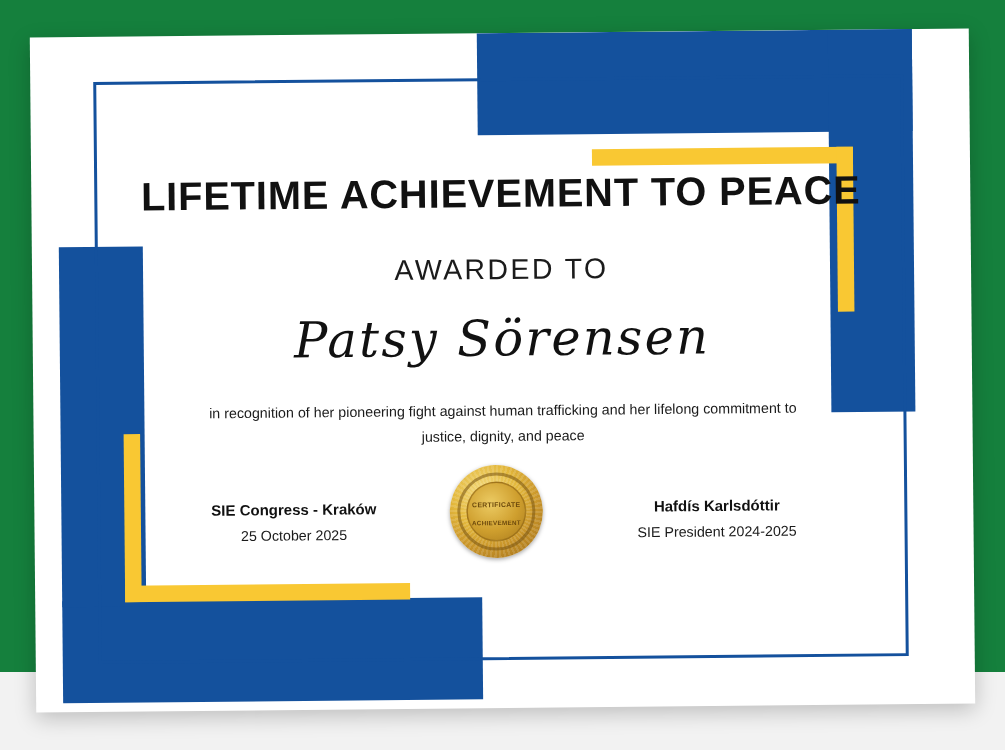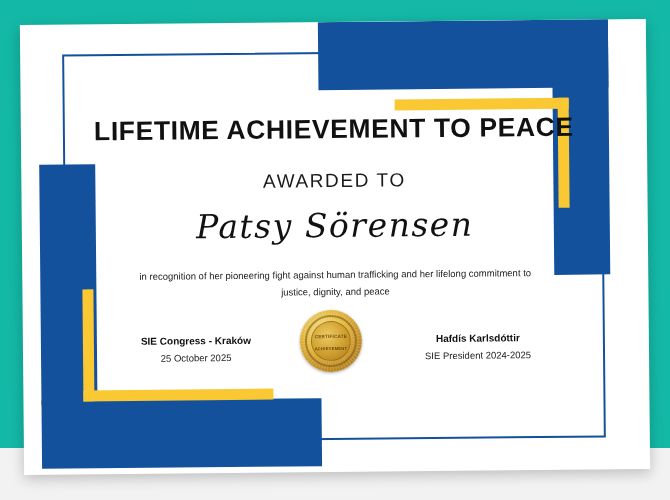--- a/index.html
+++ b/index.html
@@ -11,21 +11,21 @@
     height: 500px;
     background: #f2f2f2;
     font-family: "Liberation Sans", sans-serif;
     overflow: hidden;
   }
 
   #stage {
     position: relative;
     width: 670px;
     height: 448px;
-    background: #14b8a6;
+    background: #15803d;
   }
 
   
   #certificate {
     position: absolute;
     left: 22px;
     top: 22px;
     width: 626px;
     height: 450px;
     background: #ffffff;

